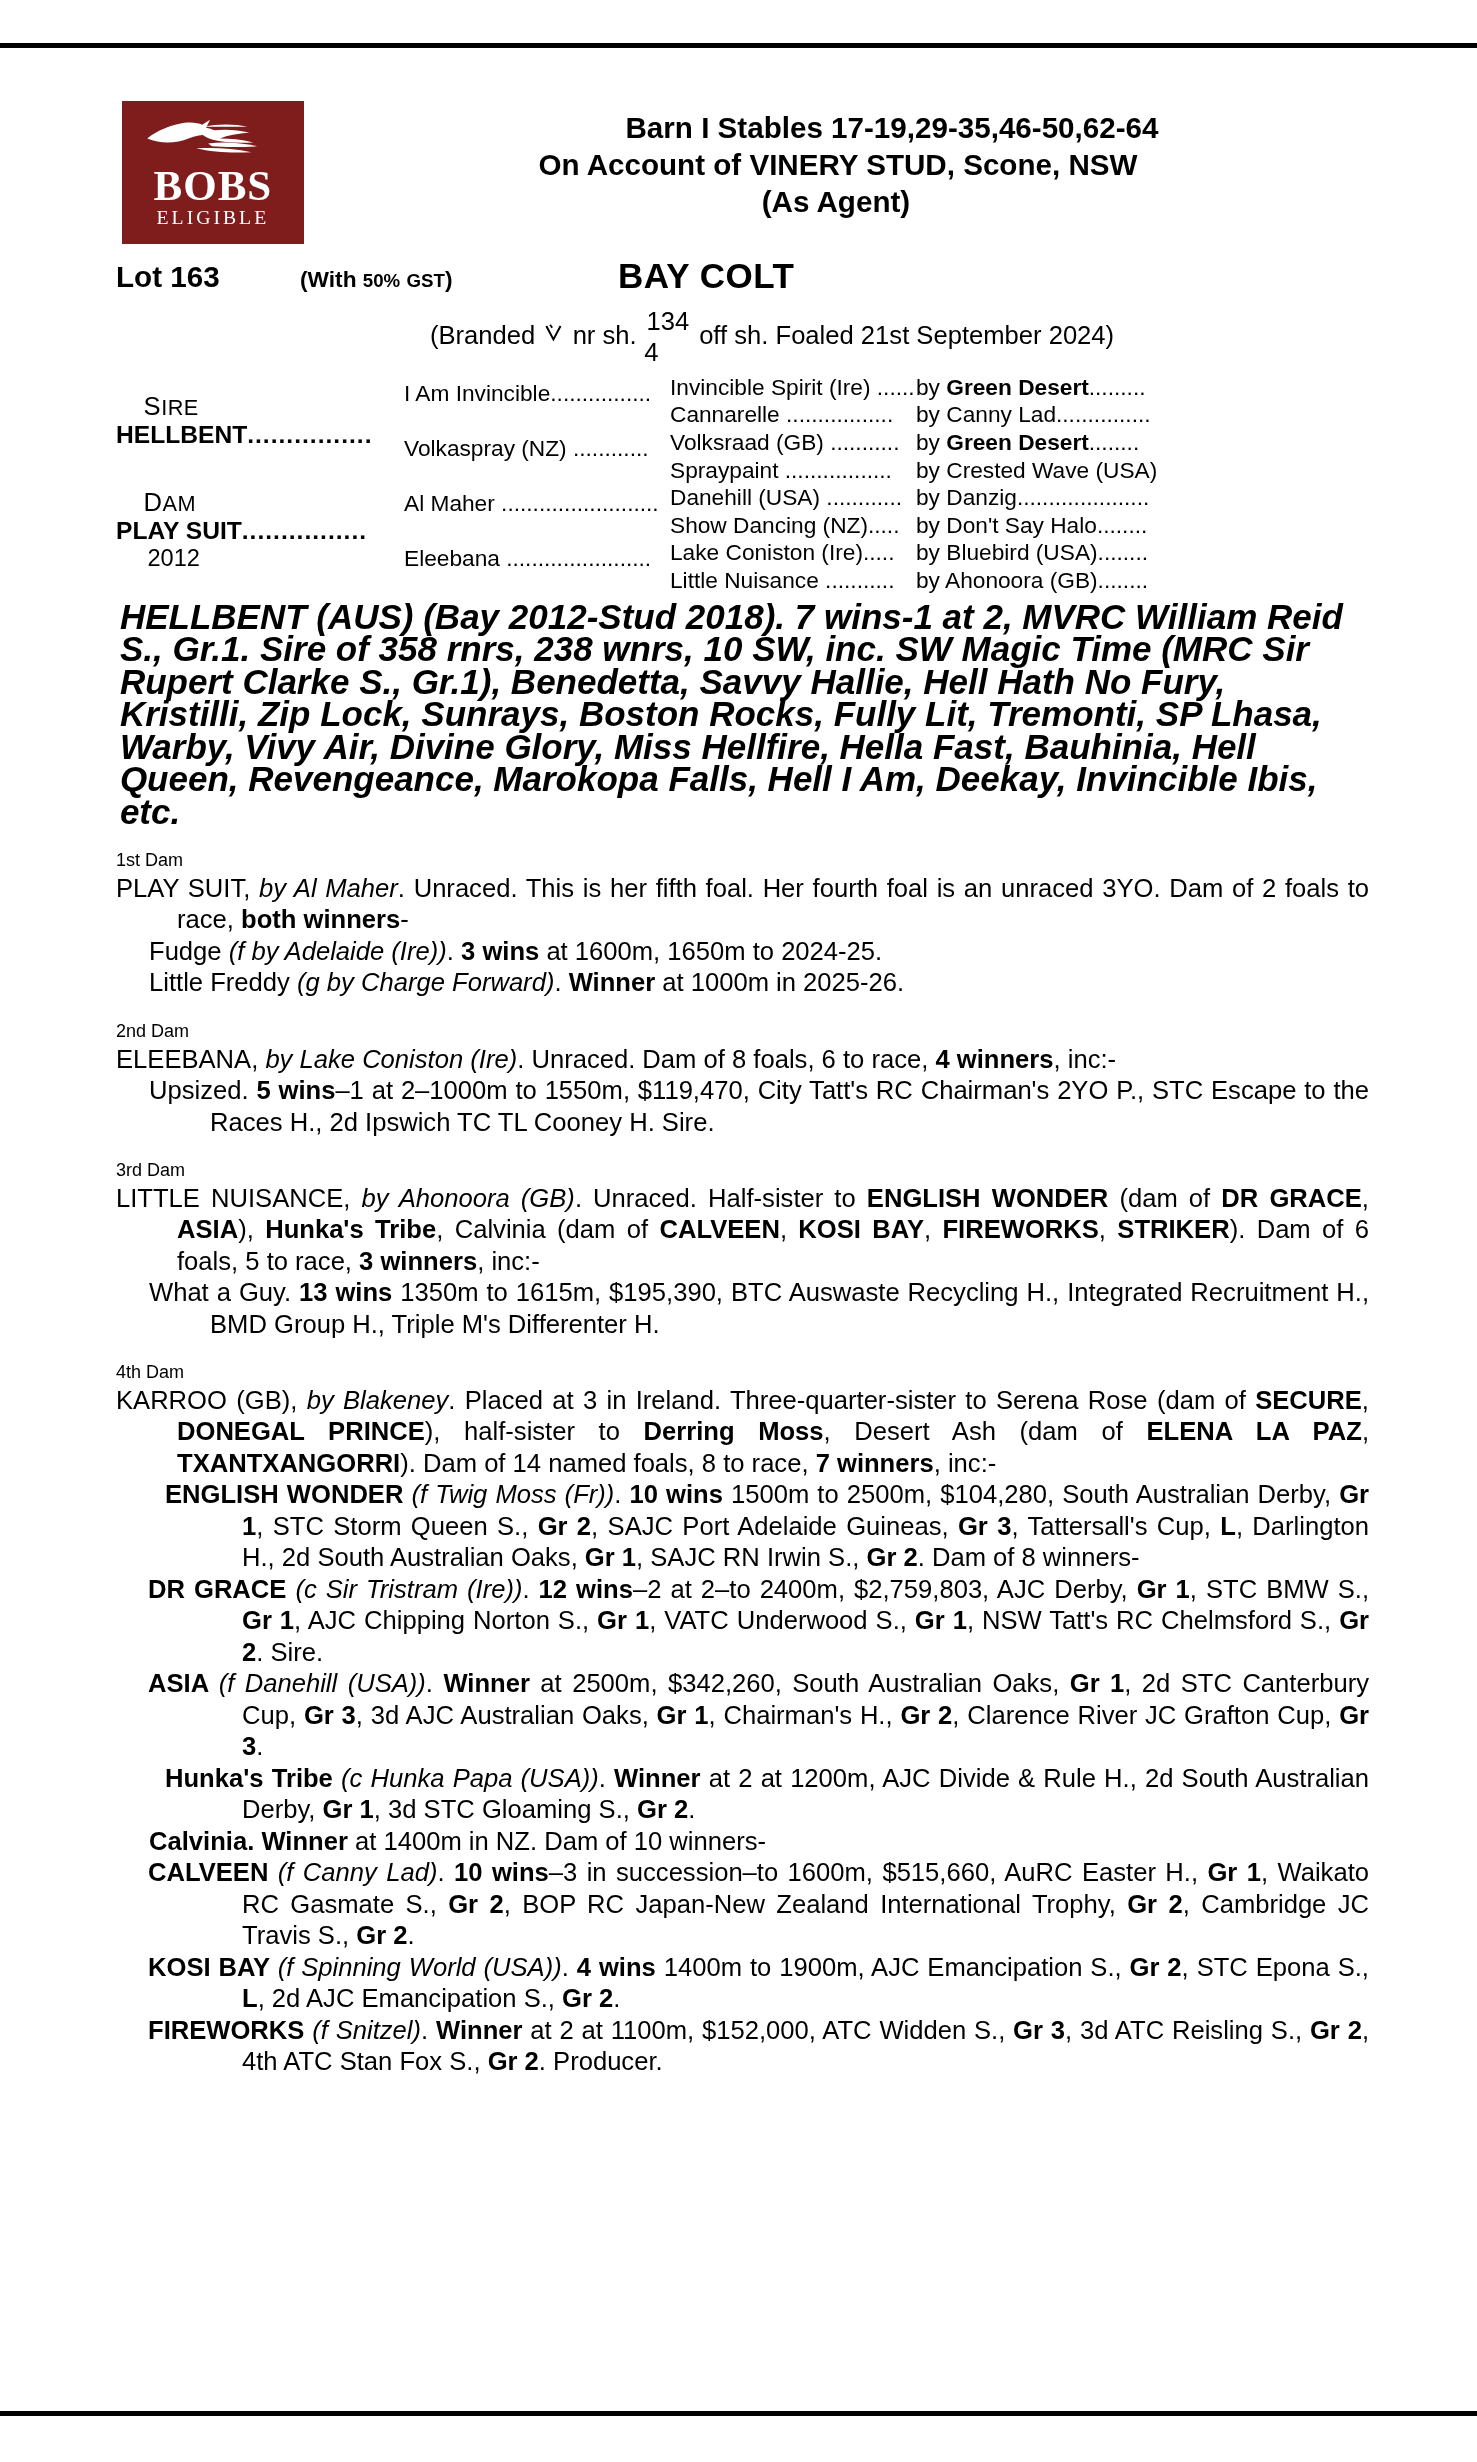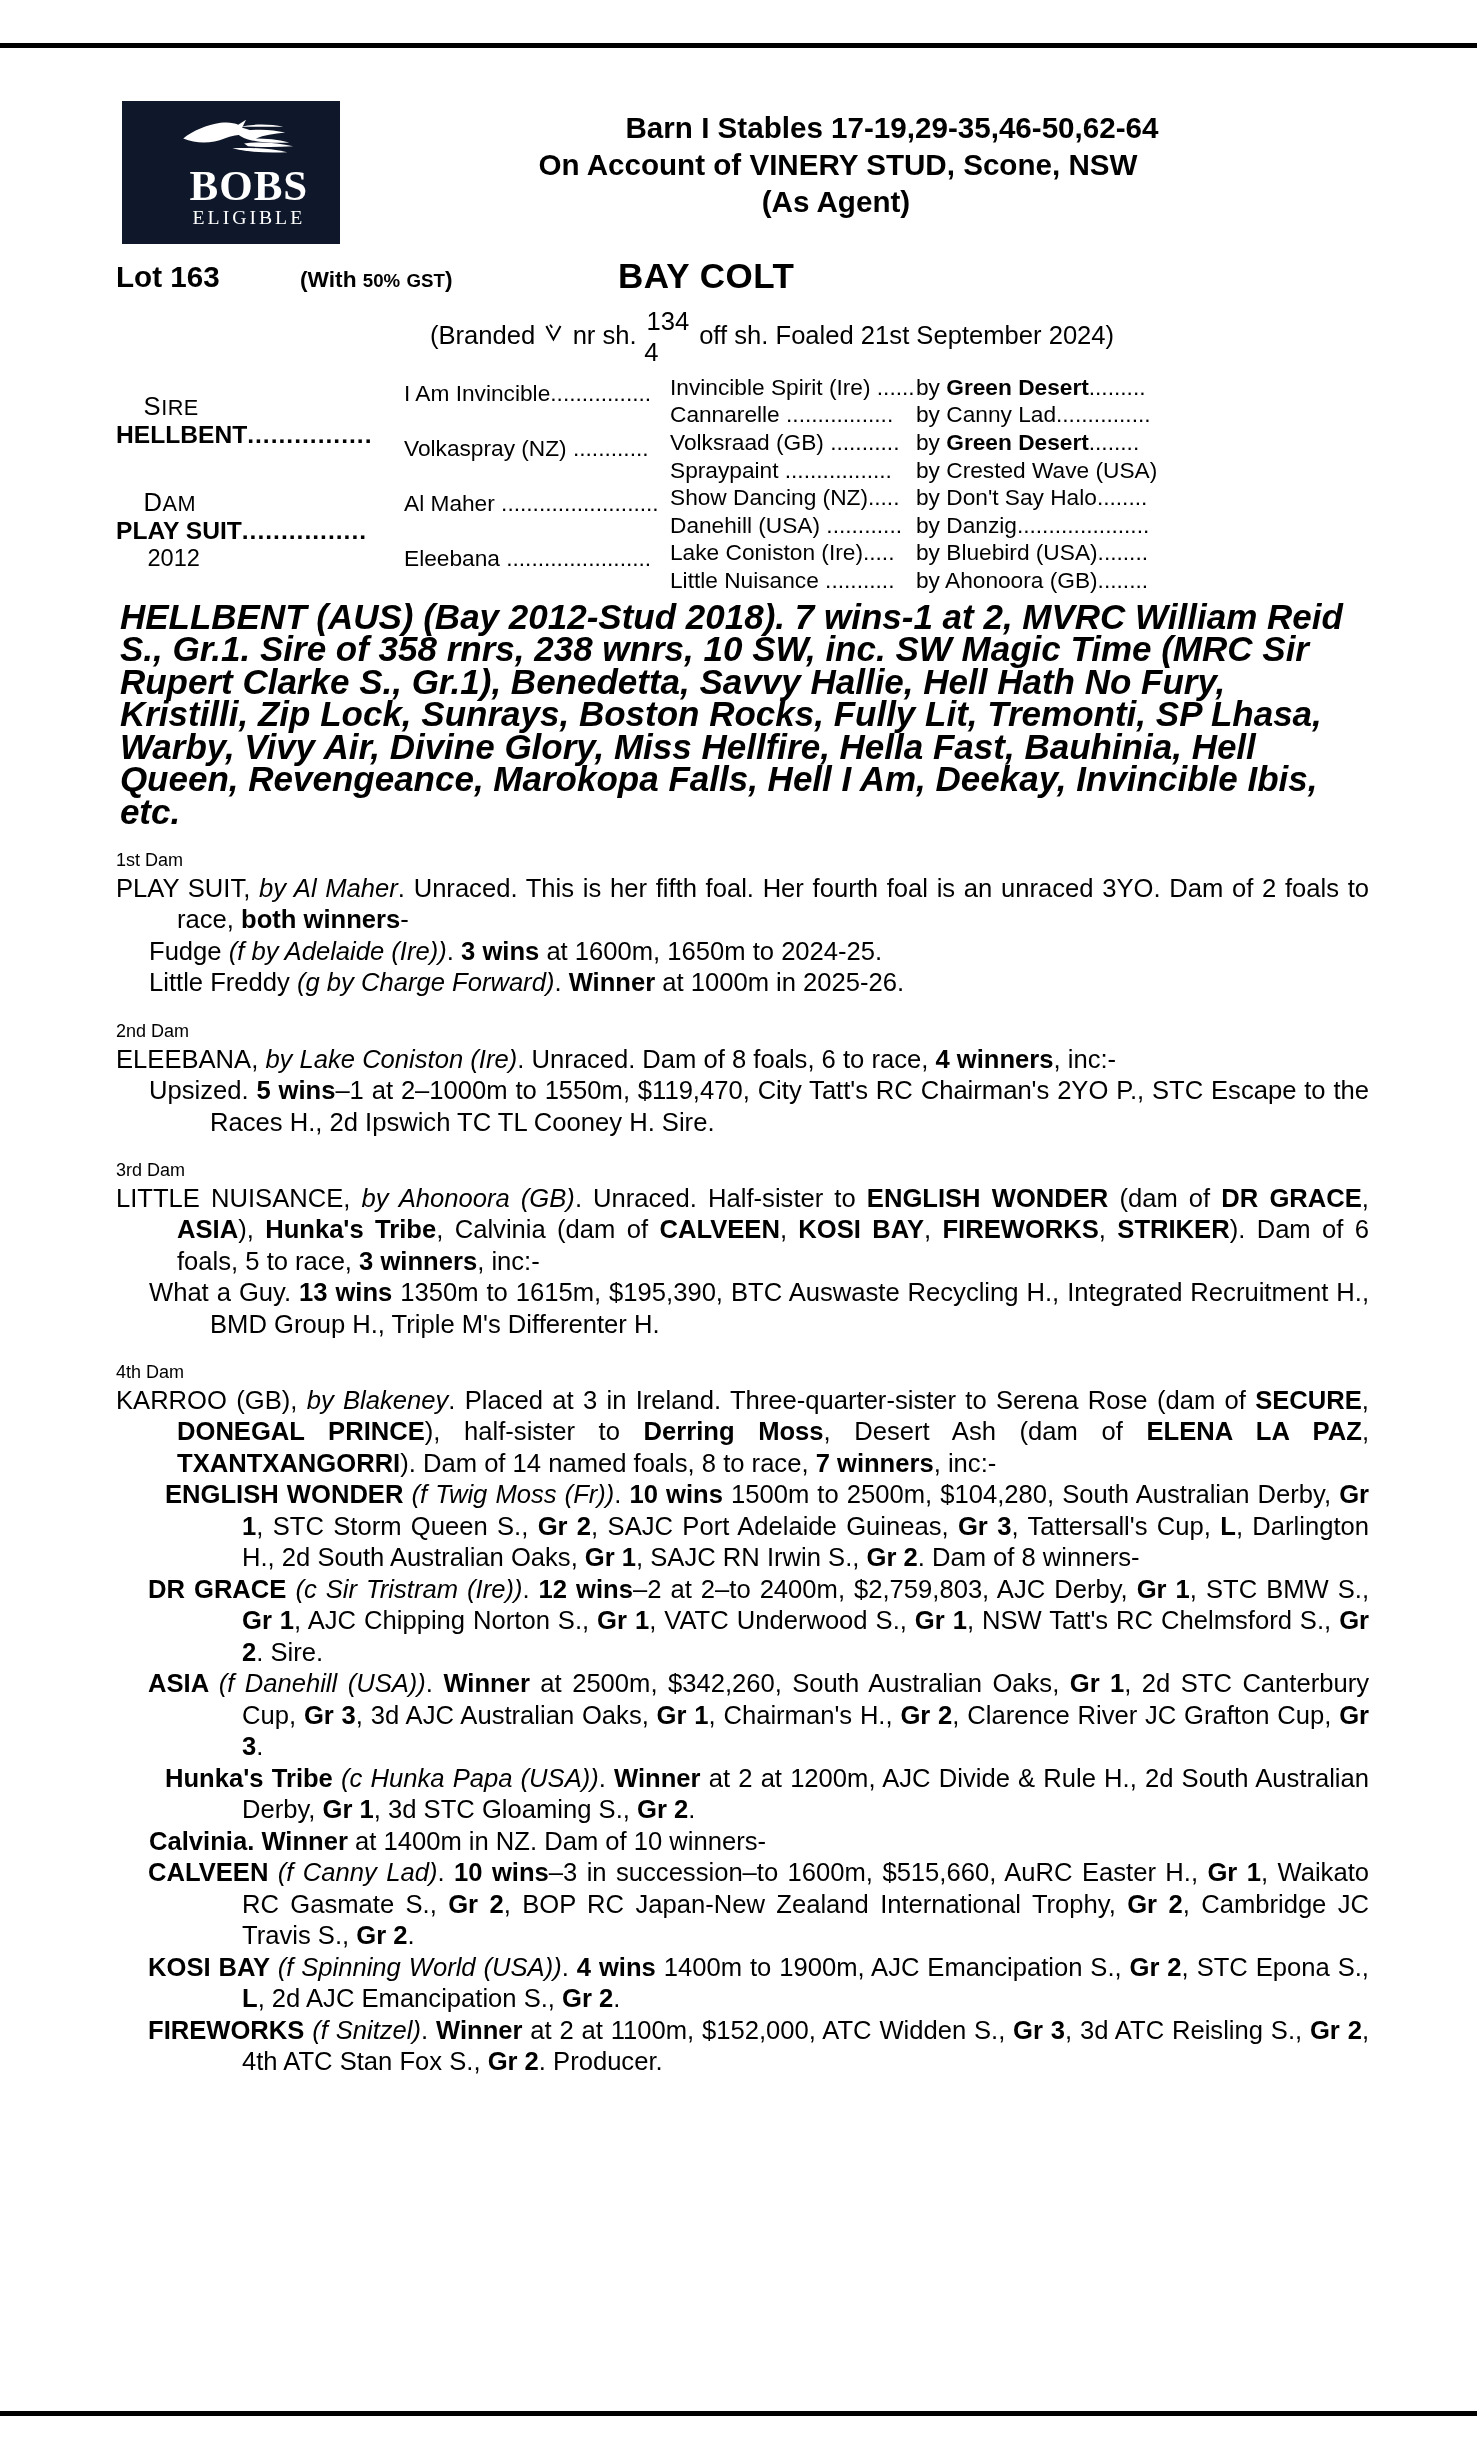--- a/index.html
+++ b/index.html
@@ -46,25 +46,24 @@
   .header-band {
     position: relative;
     height: 167px;
   }
   .bobs-logo {
     position: absolute;
     left: 5.9px;
     top: 13.8px;
     width: 182px;
     height: 143px;
-    background: #0f172a;
+    background: #7f1d1d;
     color: #fff;
     text-align: center;
     overflow: hidden;
-    padding-left: 36px;
   }
   .bobs-mark {
     margin: 9.9px auto 0 auto;
     width: 148px;
     height: 53px;
     position: relative;
   }
   .bobs-word {
     font-family: "Liberation Serif", serif;
     font-size: 43px;
@@ -373,26 +372,26 @@
         </div>
         <div class="gg">
           <span class="nm">Volksraad (GB) ...........</span>
           <span class="by"><span>by </span><b>Green Desert</b><span>........</span></span>
         </div>
         <div class="gg">
           <span class="nm">Spraypaint .................</span>
           <span class="by"><span>by </span><span>Crested Wave (USA)</span><span></span></span>
         </div>
         <div class="gg">
+          <span class="nm">Danehill (USA) ............</span>
+          <span class="by"><span>by </span><span>Danzig</span><span>.....................</span></span>
+        </div>
+        <div class="gg">
           <span class="nm">Show Dancing (NZ).....</span>
           <span class="by"><span>by </span><span>Don't Say Halo</span><span>........</span></span>
-        </div>
-        <div class="gg">
-          <span class="nm">Danehill (USA) ............</span>
-          <span class="by"><span>by </span><span>Danzig</span><span>.....................</span></span>
         </div>
         <div class="gg">
           <span class="nm">Lake Coniston (Ire).....</span>
           <span class="by"><span>by </span><span>Bluebird (USA)</span><span>........</span></span>
         </div>
         <div class="gg">
           <span class="nm">Little Nuisance ...........</span>
           <span class="by"><span>by </span><span>Ahonoora (GB)</span><span>........</span></span>
         </div>
       </div>

